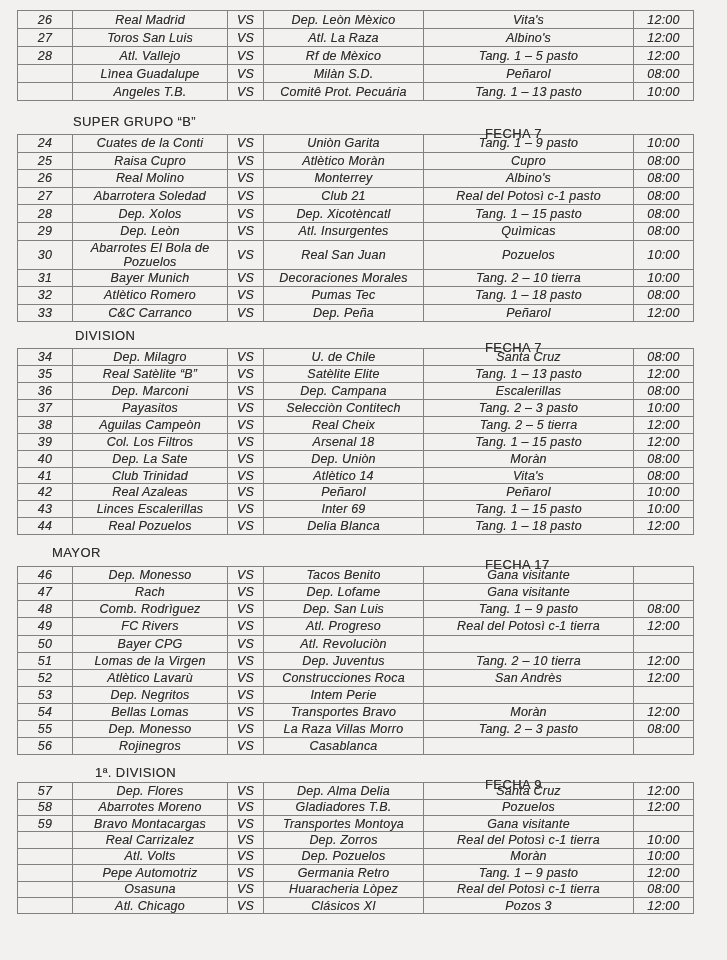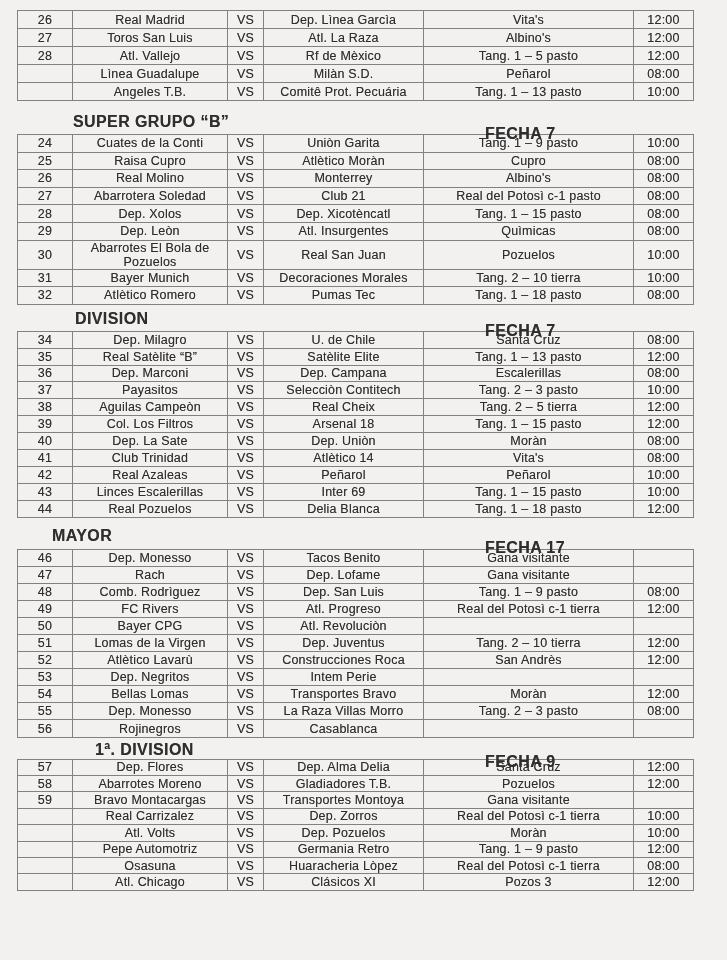--- a/index.html
+++ b/index.html
@@ -7,26 +7,26 @@
     width:727px;height:960px;overflow:hidden;
     background:linear-gradient(180deg,#f4f3f1 0%,#f1f0ee 60%,#eeede b 100%);
     background-color:#f2f1ef;
     font-family:"Liberation Sans","DejaVu Sans",sans-serif;
     color:#2e2e2e;
   }
   #sections{padding:10px 0 0 17px;}
   section{display:block;}
   .section-header{
     position:relative;height:18px;line-height:18px;
-    font-size:16px;letter-spacing:.4px;font-weight:700;
+    font-size:13px;letter-spacing:.4px;font-weight:400;
     text-shadow:0 0 .4px rgba(40,40,40,.55);
   }
   .fecha{position:absolute;left:468px;top:12px;}
   table.match-table{
-    border-collapse:collapse;table-layout:fixed;width:676px;
+    border-collapse:collapse;table-layout:fixed;width:676px;font-style:italic;
   }
   td{
     border:1px solid #818181;
     text-align:center;vertical-align:middle;
     font-size:12.5px;line-height:1.12;letter-spacing:.2px;
     padding:0 2px;overflow:hidden;white-space:nowrap;
     text-shadow:0 0 .4px rgba(40,40,40,.5);
   }
   td.c-home,td.c-venue{white-space:normal;}
   col.w-num{width:55px;}  col.w-home{width:155px;}
@@ -36,21 +36,21 @@
   
   #sections section:nth-of-type(1) tr{height:18px;}
   #sections section:nth-of-type(2) tr{height:17.6px;}
   #sections section:nth-of-type(3) tr{height:16.9px;}
   #sections section:nth-of-type(4) tr{height:17.1px;}
   #sections section:nth-of-type(5) tr{height:16.4px;}
 
   #sections section:nth-of-type(2) .section-header{margin:12px 0 3px;}
   #sections section:nth-of-type(3) .section-header{margin:5px 0 3px;}
   #sections section:nth-of-type(4) .section-header{margin:9px 0 4px;}
-  #sections section:nth-of-type(5) .section-header{margin:4px 0 1px;height:16px;line-height:16px;}
+  #sections section:nth-of-type(5) .section-header{margin:10px 0 1px;height:16px;line-height:16px;}
 
   #sections section:nth-of-type(2) .sec-title{padding-left:56px;}
   #sections section:nth-of-type(3) .sec-title{padding-left:58px;}
   #sections section:nth-of-type(4) .sec-title{padding-left:35px;}
   #sections section:nth-of-type(5) .sec-title{padding-left:78px;}
 </style>
 </head>
 <body>
 
 <div id="sections">
@@ -63,21 +63,21 @@
           <col class="w-vs">
         <col class="w-away">
           <col class="w-venue">
           <col class="w-time">
       </colgroup>
       <tbody>
   <tr>
     <td class="c-num">26</td>
     <td class="c-home">Real Madrid</td>
     <td class="c-vs">VS</td>
-    <td class="c-away">Dep. Lìnea Garcìa</td>
+    <td class="c-away">Dep. Leòn Mèxico</td>
     <td class="c-venue">Vita's</td>
     <td class="c-time">12:00</td>
   </tr>
 
   <tr>
     <td class="c-num">27</td>
     <td class="c-home">Toros San Luis</td>
     <td class="c-vs">VS</td>
     <td class="c-away">Atl. La Raza</td>
     <td class="c-venue">Albino's</td>
@@ -203,20 +203,28 @@
 
   <tr>
     <td class="c-num">32</td>
     <td class="c-home">Atlètico Romero</td>
     <td class="c-vs">VS</td>
     <td class="c-away">Pumas Tec</td>
     <td class="c-venue">Tang. 1 – 18 pasto</td>
     <td class="c-time">08:00</td>
   </tr>
 
+  <tr>
+    <td class="c-num">33</td>
+    <td class="c-home">C&amp;C Carranco</td>
+    <td class="c-vs">VS</td>
+    <td class="c-away">Dep. Peña</td>
+    <td class="c-venue">Peñarol</td>
+    <td class="c-time">12:00</td>
+  </tr>
 </tbody>
     </table>
   </section>
 
   <section>
     <div class="section-header">
       <span class="sec-title">DIVISION</span>
       <span class="fecha">FECHA 7</span>
     </div>
     <table class="match-table">

